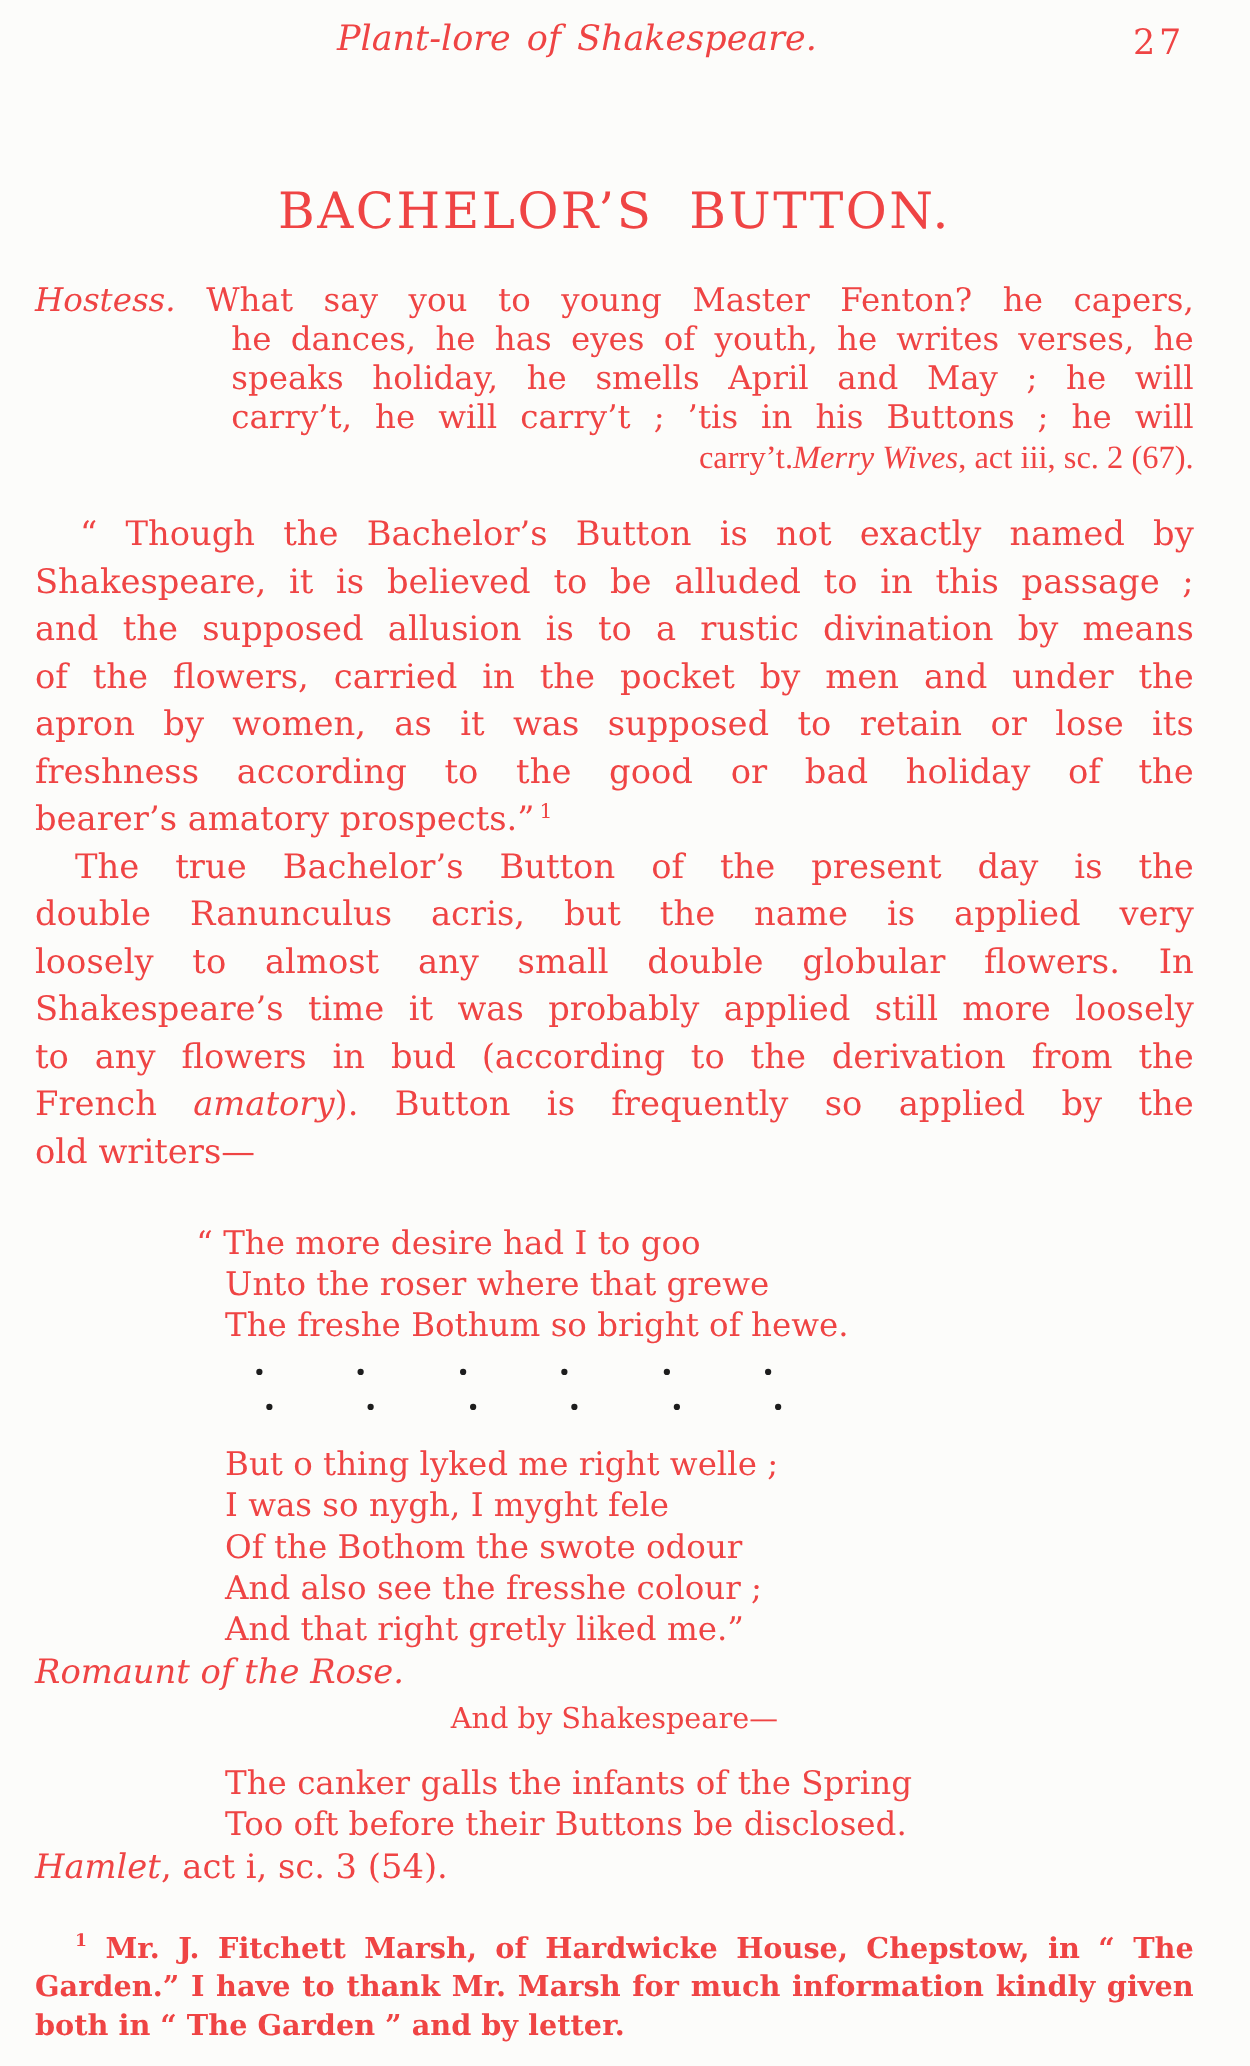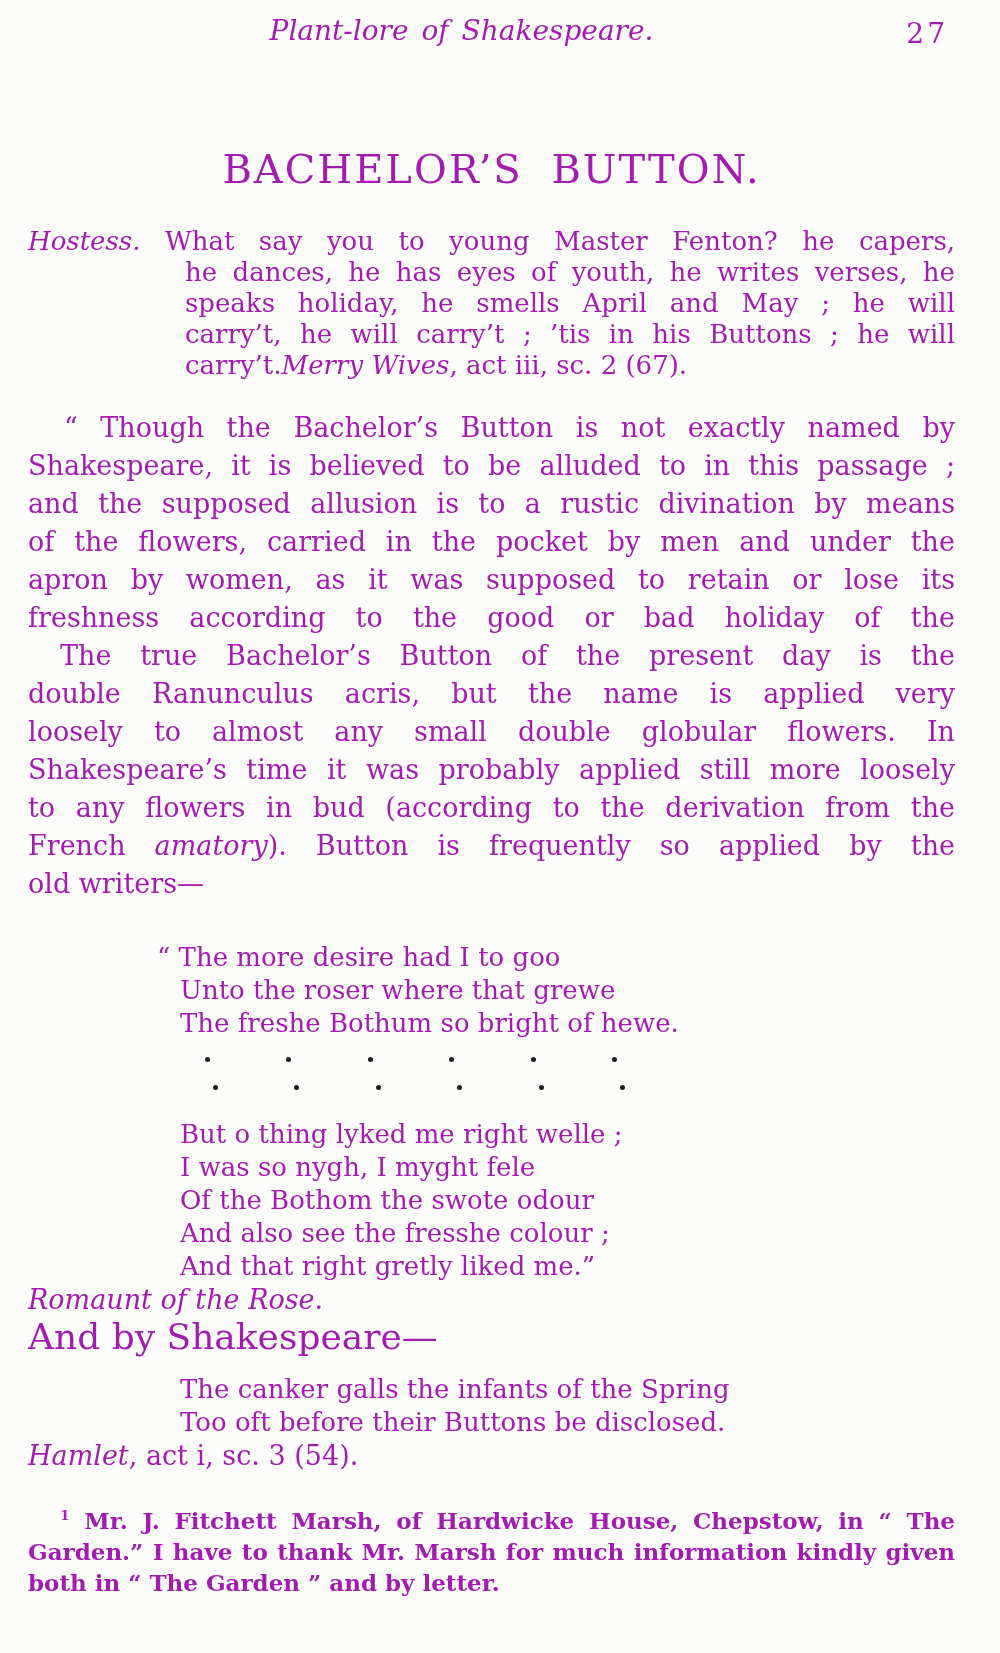--- a/index.html
+++ b/index.html
@@ -7,21 +7,21 @@
     width: 1000px; height: 1653px;
     background: #fcfcfa;
     overflow: hidden;
   }
   .page {
     position: relative;
     box-sizing: border-box;
     width: 1000px; height: 1653px;
     padding: 14px 45px 0 28px;
     font-family: "DejaVu Serif", serif;
-    color: #a21caf;
+    color: #ef4444;
   }
   .it { font-style: italic; }
   
   .hdr { position: relative; height: 46px; }
   .running-title {
     position: absolute; left: 0; right: 60px;
     text-align: center;
     font-style: italic;
     font-size: 28px;
     word-spacing: 4px;
@@ -37,21 +37,21 @@
     font-size: 40px;
     line-height: 38px;
     letter-spacing: 2px;
     word-spacing: 14px;
   }
   
   .epigraph { margin-top: 38px; font-size: 26px; line-height: 31px; }
   .eline { min-height: 31px; }
   .j { text-align: justify; text-align-last: justify; text-justify: inter-word; }
   .ep-cont { padding-left: 157px; }
-  .ep-last { padding-left: 157px; display: flex; justify-content: flex-start; }
+  .ep-last { padding-left: 157px; display: flex; justify-content: flex-end; font-family: Liberation Serif, serif; }
   
   .para { font-size: 27px; line-height: 38px; }
   .p1 { margin-top: 28px; }
   .bline { min-height: 38px; }
   .ind36 { text-indent: 36px; }
   .ind32 { text-indent: 32px; }
   sup.fnref { font-size: 60%; vertical-align: super; line-height: 0; padding-left: 4px; }
   
   .verse { padding-left: 152px; font-size: 26px; line-height: 33px; }
   .v1 { margin-top: 38px; }
@@ -63,21 +63,21 @@
   .dots { margin-top: 14px; }
   .dots-row {
     display: flex; justify-content: space-between; align-items: center;
     width: 412px; height: 10px; margin-left: 177px;
   }
   .dots-row.r2 { margin-left: 185px; margin-top: 18px; }
   .dot { width: 5px; height: 5px; background: #1d1d1d; border-radius: 50%; }
   
   .attr { text-align: left; font-size: 27px; line-height: 34px; padding-right: 2px; }
   
-  .connector { font-size: 36px; line-height: 40px; }
+  .connector { font-size: 23px; line-height: 40px; text-align: center; }
   
   .footnote { margin-top: 32px; font-size: 23px; line-height: 31px; }
   .fline { min-height: 31px; font-weight: bold; }
   .ind28 { text-indent: 28px; }
 </style>
 </head>
 <body>
 
 <div class="page">
 
@@ -104,20 +104,23 @@
     </div>
   </div>
 
   <div class="para p1">
     <div class="bline j ind36">“ Though the Bachelor’s Button is not exactly named by</div>
     <div class="bline j">Shakespeare, it is believed to be alluded to in this passage ;</div>
     <div class="bline j">and the supposed allusion is to a rustic divination by means</div>
     <div class="bline j">of the flowers, carried in the pocket by men and under the</div>
     <div class="bline j">apron by women, as it was supposed to retain or lose its</div>
     <div class="bline j">freshness according to the good or bad holiday of the</div>
+    <div class="bline">
+      <span>bearer’s amatory prospects.”</span><sup class="fnref">1</sup>
+    </div>
   </div>
 
   <div class="para">
     <div class="bline j ind32">The true Bachelor’s Button of the present day is the</div>
     <div class="bline j">double Ranunculus acris, but the name is applied very</div>
     <div class="bline j">loosely to almost any small double globular flowers.  In</div>
     <div class="bline j">Shakespeare’s time it was probably applied still more loosely</div>
     <div class="bline j">to any flowers in bud (according to the derivation from the</div>
     <div class="bline j">
       <span>French </span><span class="it">amatory</span><span>).  Button is frequently so applied by the</span>

